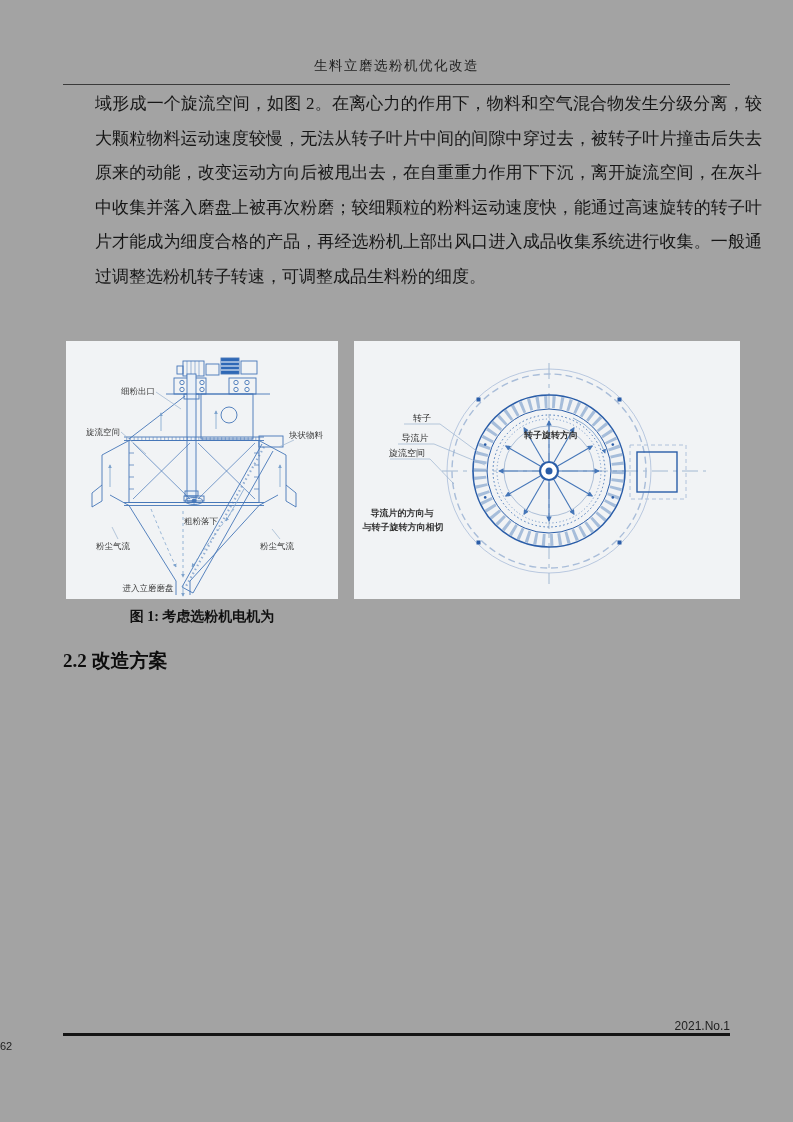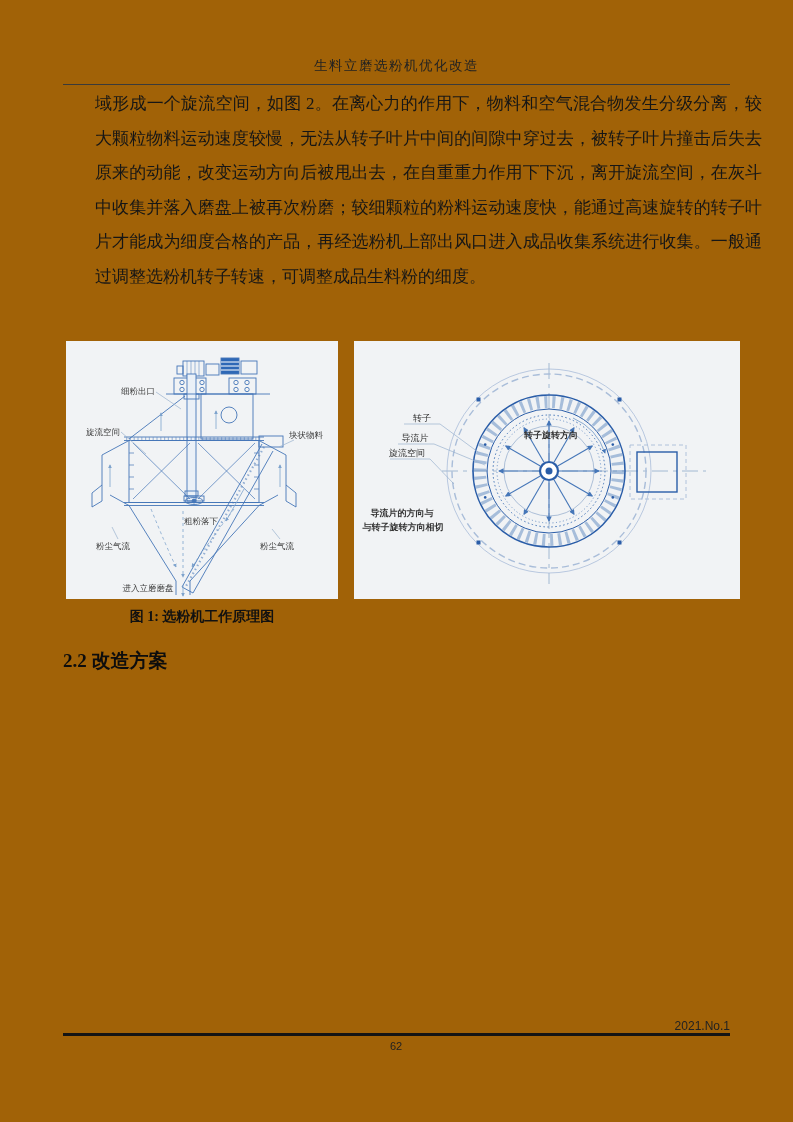--- a/index.html
+++ b/index.html
@@ -1,32 +1,32 @@
 <!DOCTYPE html>
 <html><head>
 <meta charset="utf-8">
 <style>
   html,body{margin:0;padding:0;background:#ffffff;}
-  .page{position:relative;width:793px;height:1122px;background:#a16207;overflow:hidden;
+  .page{position:relative;width:793px;height:1122px;background:#a3a3a3;overflow:hidden;
         font-family:"Liberation Serif","DejaVu Serif",serif;color:#1a1a1a;}
   .header-title{position:absolute;top:57px;left:0;width:793px;text-align:center;
         font-size:13.5px;letter-spacing:1.5px;color:#222;}
   .header-rule{position:absolute;top:84px;left:63px;width:667px;height:0;border-top:1.6px solid #3a3a3a;}
   .para{position:absolute;left:63px;width:667px;font-size:17px;text-align:justify;color:#161616;}
   .para1{top:87px;line-height:34.6px;margin-left:32px;}
   .para2{top:663px;line-height:36px;text-indent:2em;}
   .figure{position:absolute;top:341px;text-align:center;}
   .fig1{left:66px;}
   .fig2{left:354px;}
   .caption{position:absolute;top:608px;font-size:14px;font-weight:bold;color:#111;}
   .caption1{left:66px;width:272px;text-align:center;}
   .caption2{left:354px;width:386px;text-align:center;}
   .section-heading{position:absolute;top:648px;left:63px;font-size:19px;font-weight:bold;color:#0d0d0d;}
   .footer-rule{position:absolute;top:1033px;left:63px;width:667px;height:0;border-top:3px solid #141414;}
-  .footer-page{position:absolute;top:1040px;left:0;width:792px;text-align:center;
+  .footer-page{position:absolute;top:1040px;left:0;width:792px;text-align:left;
         font-family:"Liberation Sans","DejaVu Sans",sans-serif;font-size:11px;color:#222;}
   .footer-issue{position:absolute;top:1019px;left:63px;width:667px;text-align:right;
         font-family:"Liberation Sans","DejaVu Sans",sans-serif;font-size:12px;color:#222;}
   svg text{font-family:"Liberation Serif","DejaVu Serif",serif;}
 </style>
 </head>
 <body>
 
 <div class="page">
 
@@ -188,21 +188,21 @@
         <text x="68" y="80">转子</text>
         <text x="61" y="100">导流片</text>
         <text x="53" y="115">旋流空间</text>
         <text x="197" y="97" font-weight="bold">转子旋转方向</text>
         <text x="48" y="175" font-weight="bold">导流片的方向与</text>
         <text x="49" y="189" font-weight="bold">与转子旋转方向相切</text>
       </g>
     </svg>
   </div>
 
-  <div class="caption caption1">图 1: 选粉机工作原理图</div>
+  <div class="caption caption1">图 1: 考虑选粉机电机为</div>
 
   <div class="section-heading">2.2 改造方案</div>
 
 
   <div class="footer-rule"></div>
   <div class="footer-page">62</div>
   <div class="footer-issue">2021.No.1</div>
 
 </div>
 

